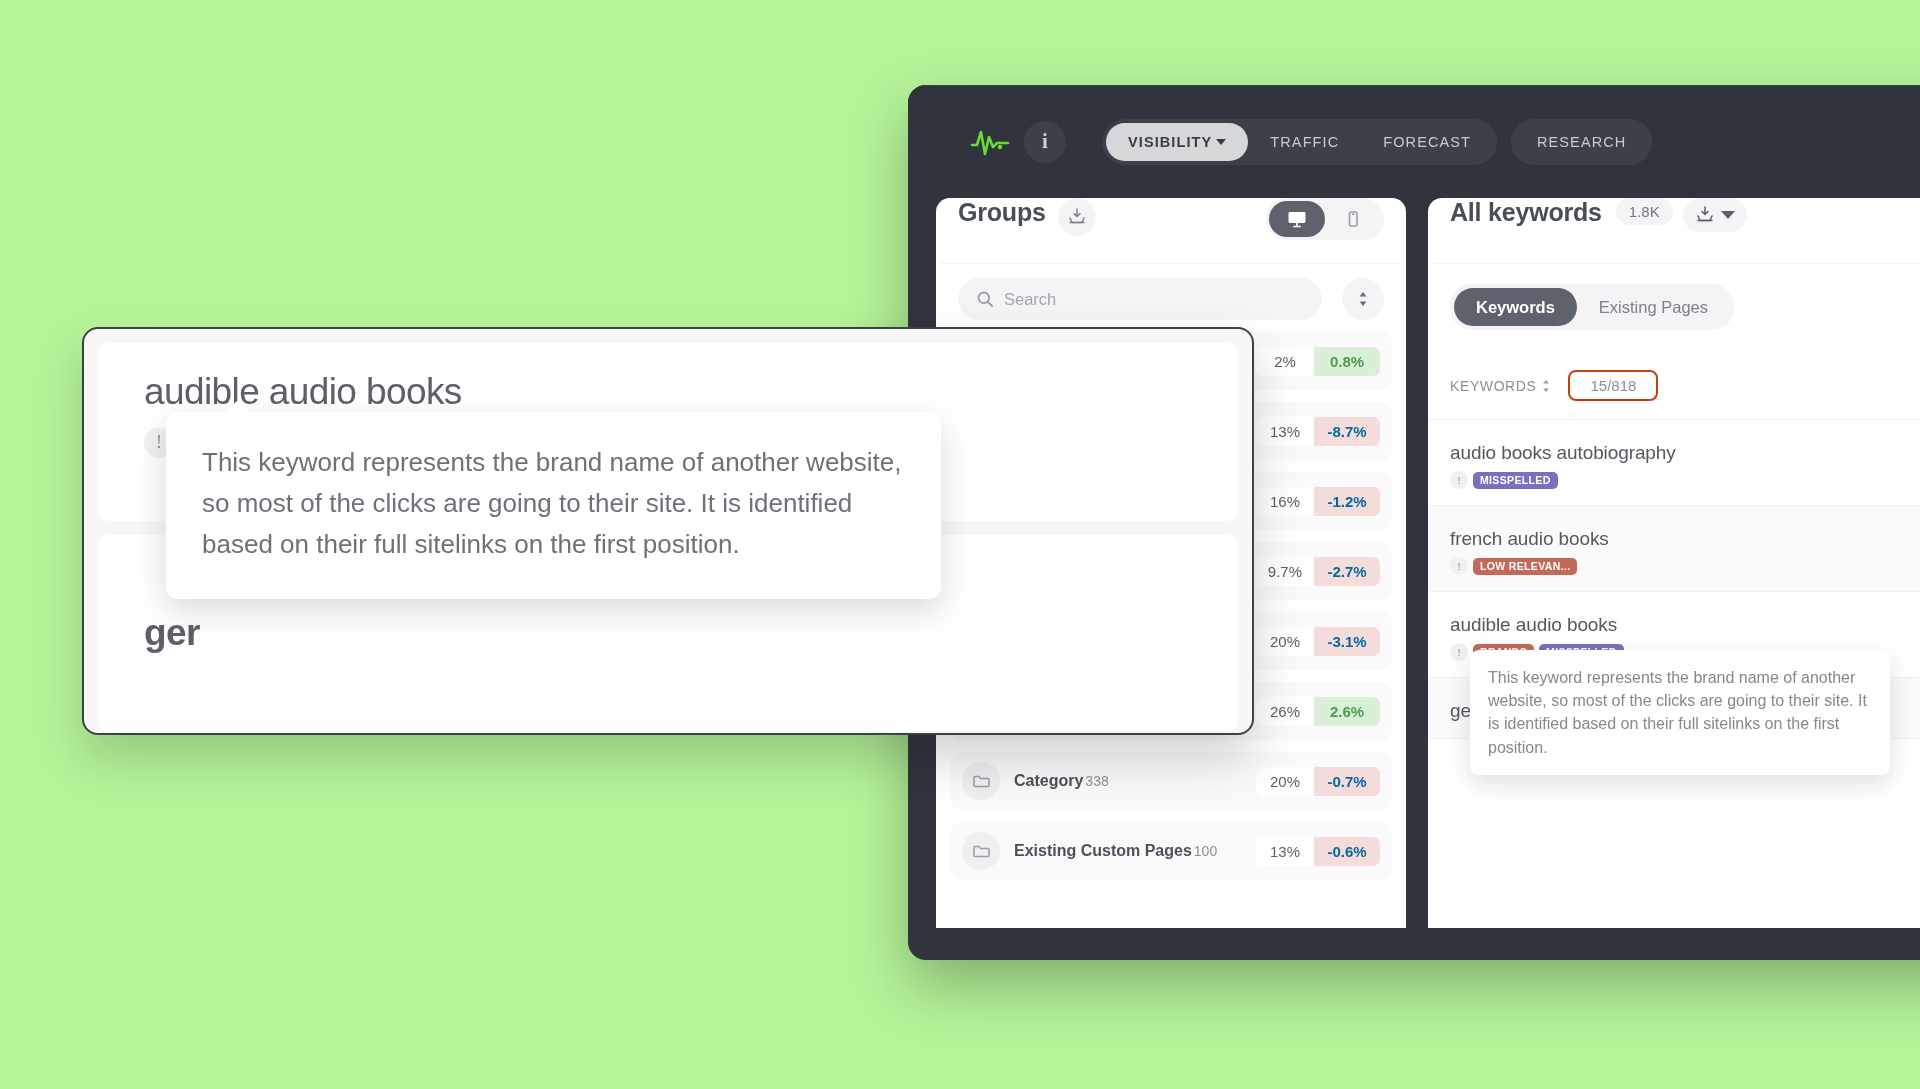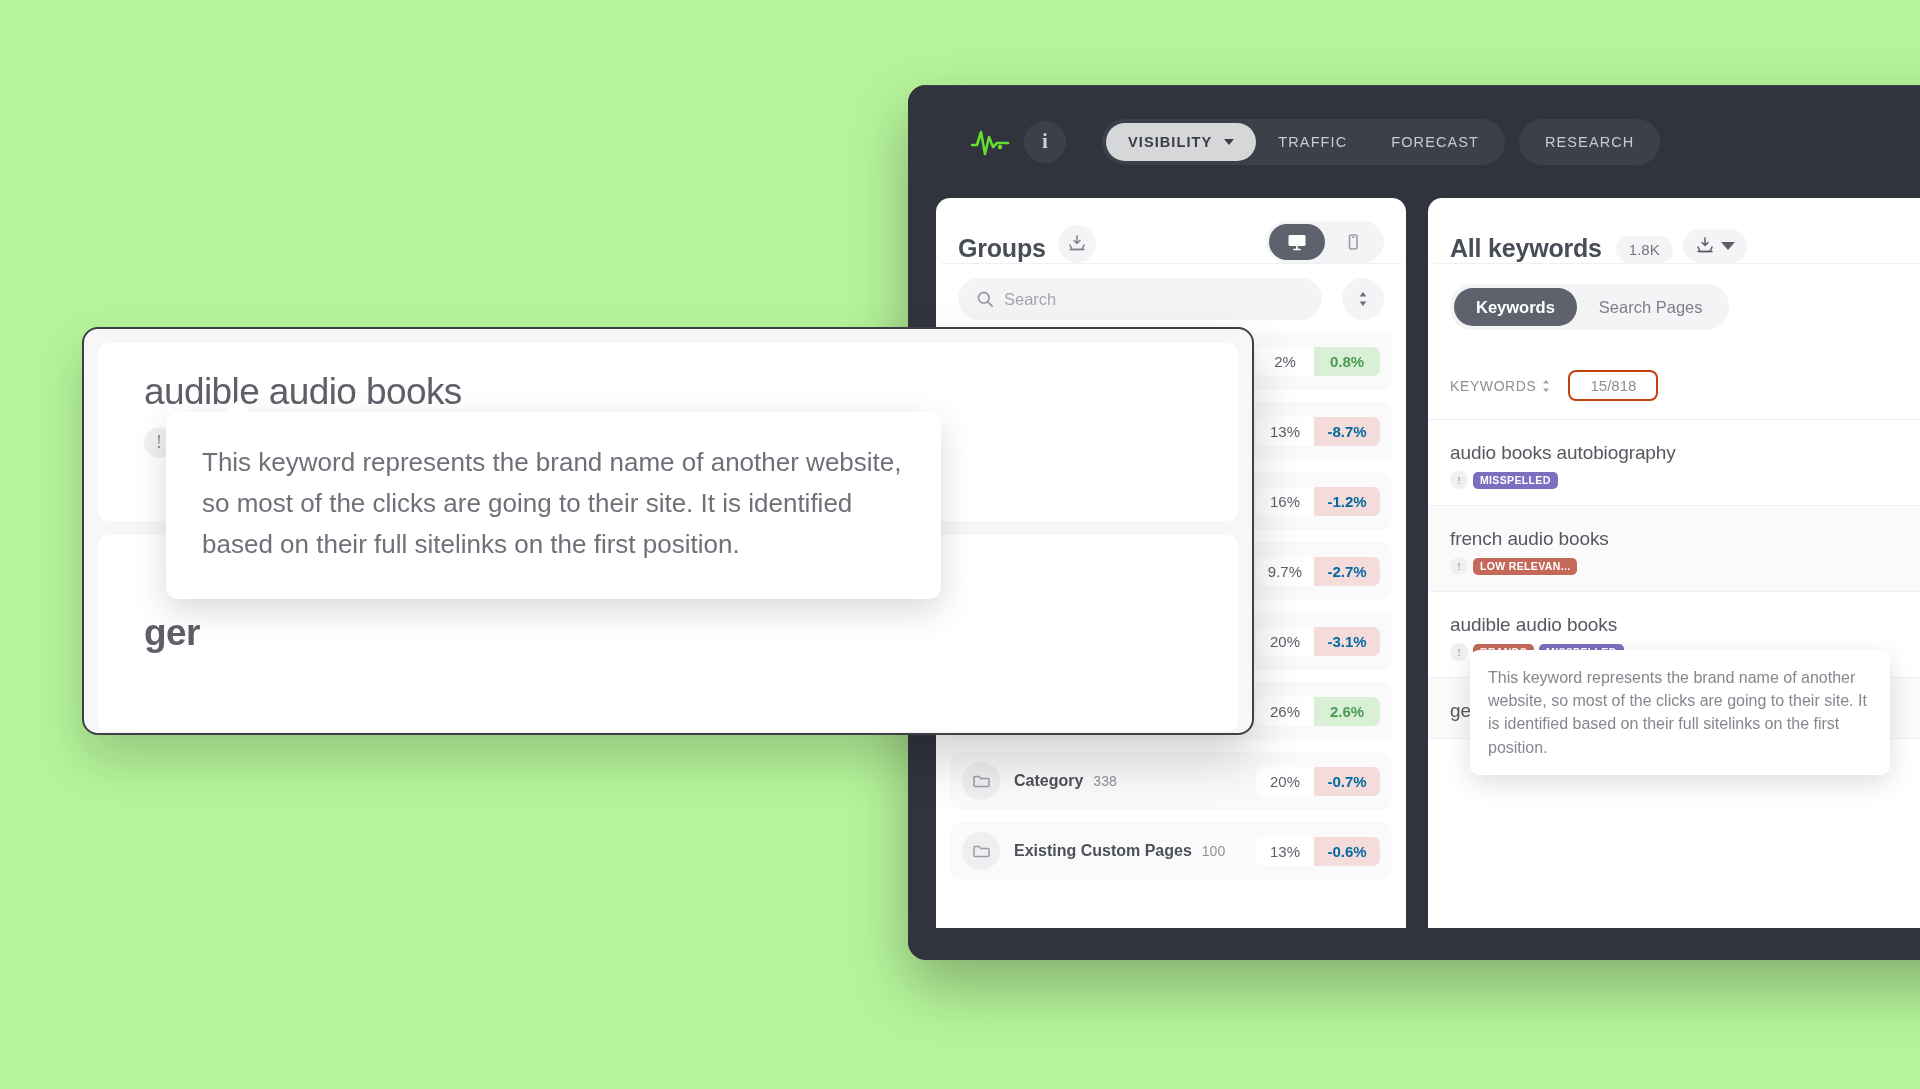--- a/index.html
+++ b/index.html
@@ -76,21 +76,21 @@
     height: 46px;
   }
   .nav-group {
     display: flex; align-items: center;
     background: #3c4049;
     border-radius: 24px;
     height: 46px;
     padding: 0 4px;
   }
   .nav-tab {
-    display: flex; align-items: center; gap: 12px;
+    display: flex; align-items: center; gap: 4px;
     height: 38px; padding: 0 22px;
     border-radius: 20px;
     color: #c9cbd0;
     font-size: 14.5px; letter-spacing: 1.1px;
     white-space: nowrap;
   }
   .nav-tab.active { background: #d6d7d9; color: #3a3d44; font-weight: 600; }
   .nav-tab.active .mini-caret { border-top-color: #3a3d44; }
   .mini-caret {
     width: 0; height: 0;
@@ -109,21 +109,21 @@
   .panel {
     background: #ffffff;
     border-radius: 14px 14px 0 0;
     overflow: hidden;
     position: relative;
   }
   .groups-panel { width: 470px; flex: 0 0 470px; }
   .keywords-panel { flex: 1 1 auto; }
 
   .panel-head {
-    display: flex; align-items: flex-end;
+    display: flex; align-items: flex-start;
     height: 66px;
     padding: 0 22px;
     border-bottom: 1px solid #f0f0f2;
     border-radius: 9px;
   }
   .panel-title {
     font-size: 25px; font-weight: 700; color: #494d57;
     letter-spacing: -0.2px;
   }
   .round-icon-btn {
@@ -195,21 +195,21 @@
     background: #fafafb;
   }
   .folder-circle {
     width: 38px; height: 38px; border-radius: 50%;
     background: #efeff1;
     display: flex; align-items: center; justify-content: center;
     flex: 0 0 auto;
     margin-right: 14px;
   }
   .group-name { font-size: 16px; font-weight: 700; color: #4c5059; white-space: nowrap; }
-  .group-count { font-size: 14px; color: #8d9097; margin-left: 10px; }
+  .group-count { font-size: 14px; color: #8d9097; margin-left: 2px; }
   .group-metrics { margin-left: auto; display: flex; align-items: center; }
   .metric-share {
     background: #fff;
     border-radius: 7px 0 0 7px;
     padding: 6px 12px;
     font-size: 15px; color: #5b5f68;
     min-width: 58px; text-align: center;
   }
   .metric-delta {
     border-radius: 0 7px 7px 0;
@@ -564,21 +564,21 @@
             </svg>
             <span class="caret-down" style="margin:0;border-top-color:#5c5f67;"></span>
           </div>
         </div>
 
         <div class="kw-tabs">
           <div class="kw-tab active">
             <span>Keywords</span>
           </div>
           <div class="kw-tab">
-            <span>Search Pages</span>
+            <span>Existing Pages</span>
           </div>
         </div>
 
         <div class="kw-colhead">
           <span class="kw-colhead-label">KEYWORDS</span>
           <svg width="12" height="14" viewBox="0 0 12 14" fill="#9a9da4">
             <path d="M6 1 L9 4.6 H3 Z"></path>
               <path d="M6 13 L9 9.4 H3 Z"></path>
           </svg>
           <span class="kw-frac">15/818</span>

